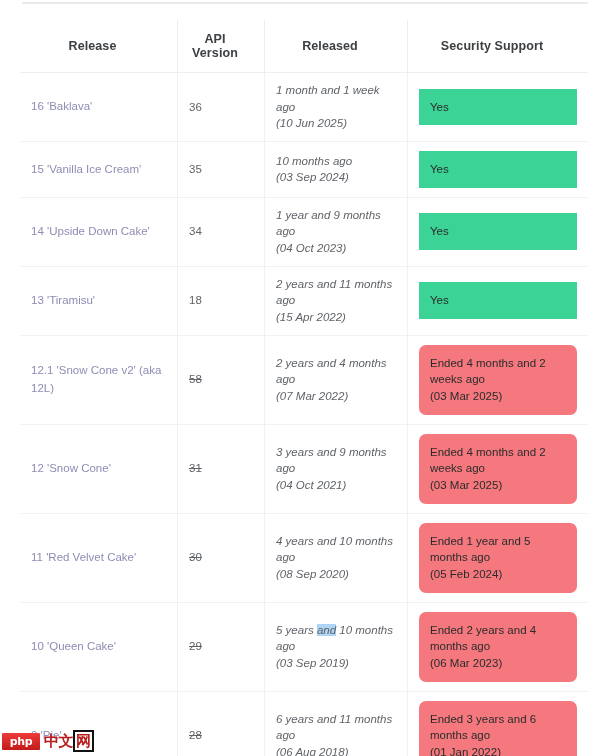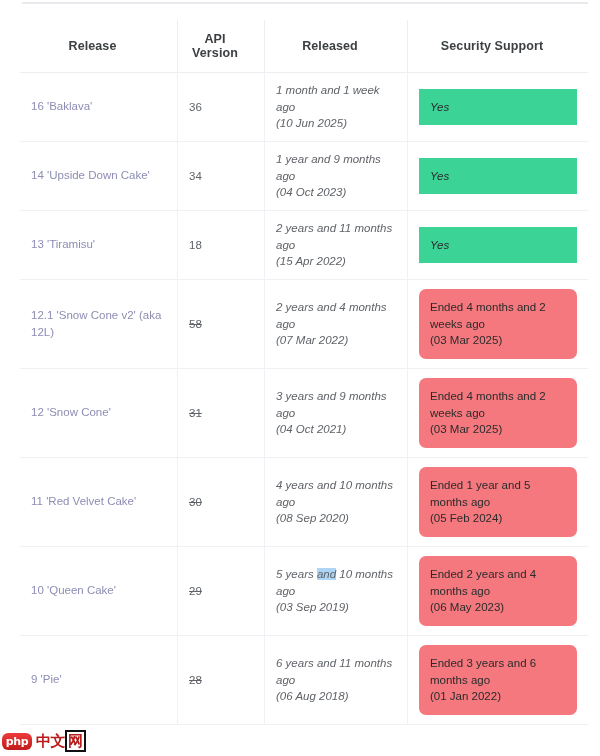--- a/index.html
+++ b/index.html
@@ -126,43 +126,42 @@
     align-items: center;
     min-height: 100%;
     padding: 10px 11px;
     box-sizing: border-box;
     font-size: 11.5px;
     line-height: 1.45;
     color: #2b2b2b;
   }
   .sec-box.supported {
     background: #3bd396;
-    font-style: italic;
   }
   .sec-box.ended {
     background: #f4787e;
     border-radius: 7px;
   }
   .sec-text { display: block; }
   .sec-date { display: block; }
 
   
   .watermark {
     position: absolute;
     left: 2px;
     bottom: 6px;
     display: flex;
     align-items: center;
     gap: 4px;
     z-index: 5;
   }
   .wm-badge {
-    width: 30px;
+    width: 38px;
     height: 17px;
-    border-radius: 6px;
+    border-radius: 1px;
     background: linear-gradient(#ee3b3b, #c21a1a);
     color: #ffffff;
     font-size: 11px;
     font-weight: bold;
     font-family: "DejaVu Sans", sans-serif;
     display: flex;
     align-items: center;
     justify-content: center;
     letter-spacing: -0.3px;
   }
@@ -212,20 +211,35 @@
             </td>
             <td class="security-cell">
               <div class="sec-box supported">
                 <div>
                   <span class="sec-text">Yes</span>
                 </div>
               </div>
             </td>
           </tr>
           <tr>
+            <td class="release-cell"><a class="release-link">15 'Vanilla Ice Cream'</a></td>
+            <td class="api-cell"><span class="api-value">35</span></td>
+            <td class="released-cell">
+              <span class="rel-ago">10 months ago</span>
+              <span class="rel-date">(03 Sep 2024)</span>
+            </td>
+            <td class="security-cell">
+              <div class="sec-box supported">
+                <div>
+                  <span class="sec-text">Yes</span>
+                </div>
+              </div>
+            </td>
+          </tr>
+          <tr>
             <td class="release-cell"><a class="release-link">14 'Upside Down Cake'</a></td>
             <td class="api-cell"><span class="api-value">34</span></td>
             <td class="released-cell">
               <span class="rel-ago">1 year and 9 months ago</span>
               <span class="rel-date">(04 Oct 2023)</span>
             </td>
             <td class="security-cell">
               <div class="sec-box supported">
                 <div>
                   <span class="sec-text">Yes</span>
@@ -300,21 +314,21 @@
             <td class="release-cell"><a class="release-link">10 'Queen Cake'</a></td>
             <td class="api-cell"><span class="api-value struck">29</span></td>
             <td class="released-cell">
               <span class="rel-ago"><span>5 years </span><span class="sel">and</span><span> 10 months ago</span></span>
               <span class="rel-date">(03 Sep 2019)</span>
             </td>
             <td class="security-cell">
               <div class="sec-box ended">
                 <div>
                   <span class="sec-text">Ended 2 years and 4 months ago</span>
-                  <span class="sec-date">(06 May 2023)</span>
+                  <span class="sec-date">(06 Mar 2023)</span>
                 </div>
               </div>
             </td>
           </tr>
           <tr>
             <td class="release-cell"><a class="release-link">9 'Pie'</a></td>
             <td class="api-cell"><span class="api-value struck">28</span></td>
             <td class="released-cell">
               <span class="rel-ago">6 years and 11 months ago</span>
               <span class="rel-date">(06 Aug 2018)</span>

